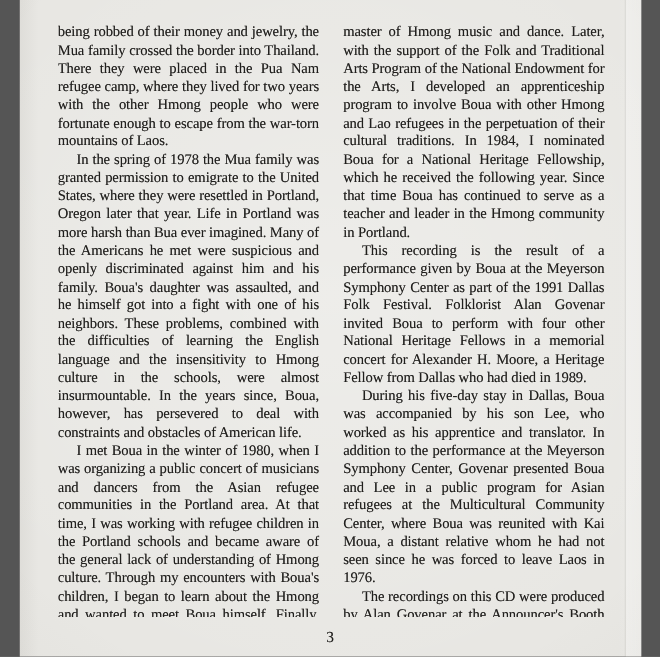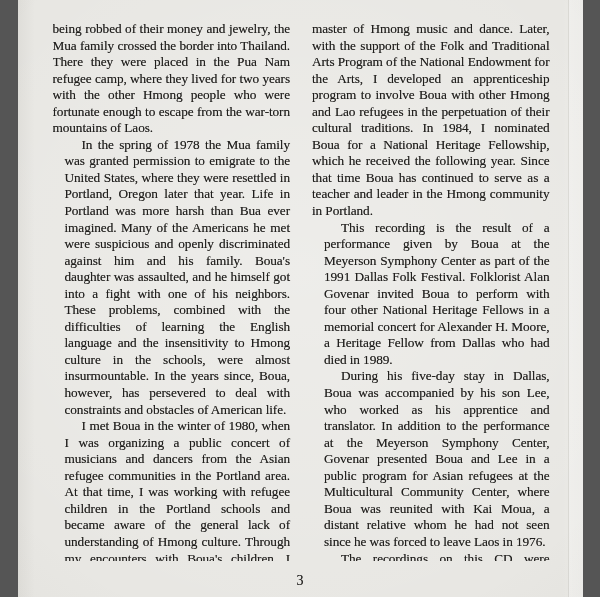--- a/index.html
+++ b/index.html
@@ -37,21 +37,20 @@
     font-size: 13.3px;
     line-height: 16.55px;
     letter-spacing: -0.1px;
     text-shadow: 0 0 0.6px rgba(32,31,29,0.55);
   }
   .column p {
     margin: 0;
   }
   .column p.indent {
     text-indent: 17px;
-    margin-left: 12px;
   }
   .page-number {
     position: absolute;
     left: 0;
     right: 0;
     bottom: 8px;
     text-align: center;
     font-size: 14px;
     line-height: 16px;
     text-shadow: 0 0 0.6px rgba(32,31,29,0.5);

